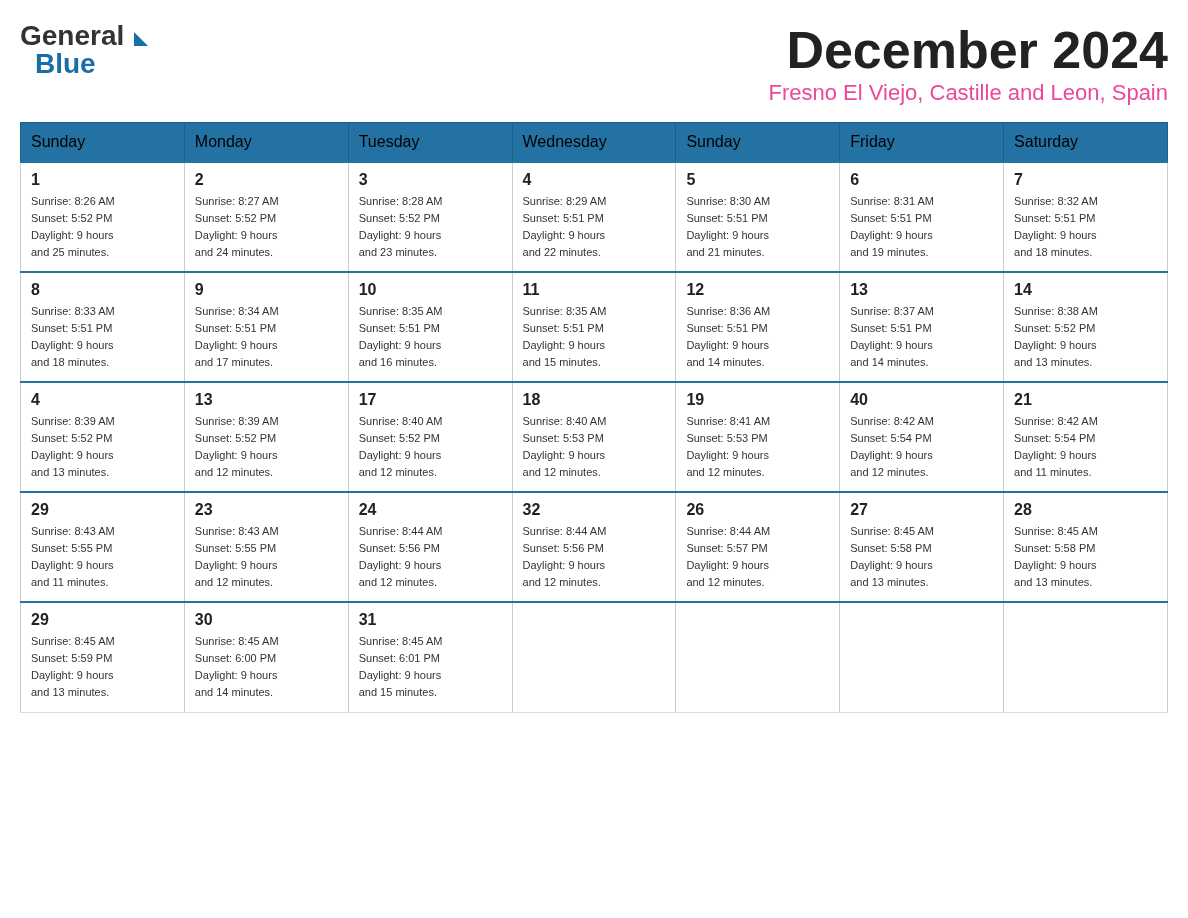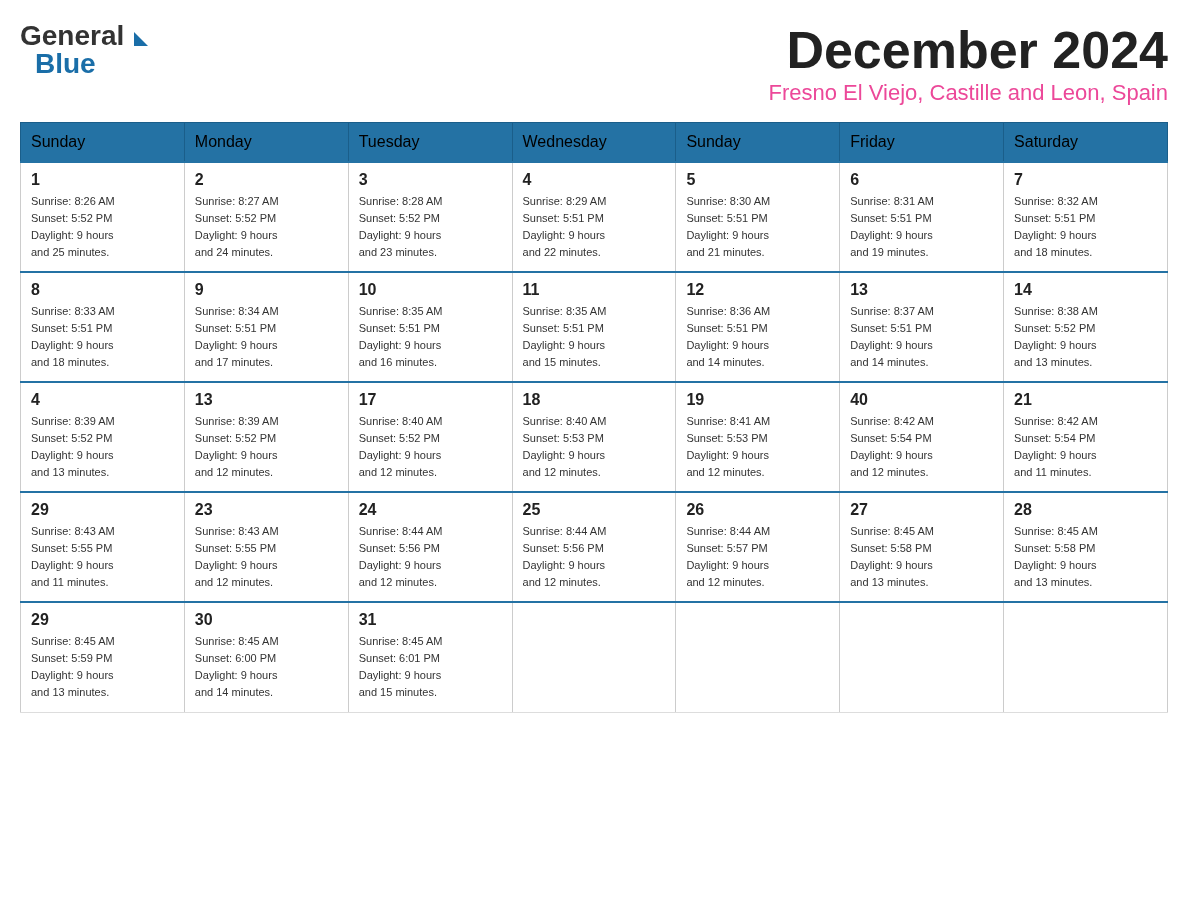--- a/index.html
+++ b/index.html
@@ -228,21 +228,21 @@
         </td>
         <td>
           <span class="day-num">23</span>
 <div class="day-info">Sunrise: 8:43 AM<br>Sunset: 5:55 PM<br>Daylight: 9 hours<br>and 12 minutes.</div>
         </td>
         <td>
           <span class="day-num">24</span>
 <div class="day-info">Sunrise: 8:44 AM<br>Sunset: 5:56 PM<br>Daylight: 9 hours<br>and 12 minutes.</div>
         </td>
         <td>
-          <span class="day-num">25</span>
+          <span class="day-num">32</span>
 <div class="day-info">Sunrise: 8:44 AM<br>Sunset: 5:56 PM<br>Daylight: 9 hours<br>and 12 minutes.</div>
         </td>
         <td>
           <span class="day-num">26</span>
 <div class="day-info">Sunrise: 8:44 AM<br>Sunset: 5:57 PM<br>Daylight: 9 hours<br>and 12 minutes.</div>
         </td>
         <td>
           <span class="day-num">27</span>
 <div class="day-info">Sunrise: 8:45 AM<br>Sunset: 5:58 PM<br>Daylight: 9 hours<br>and 13 minutes.</div>
         </td>

